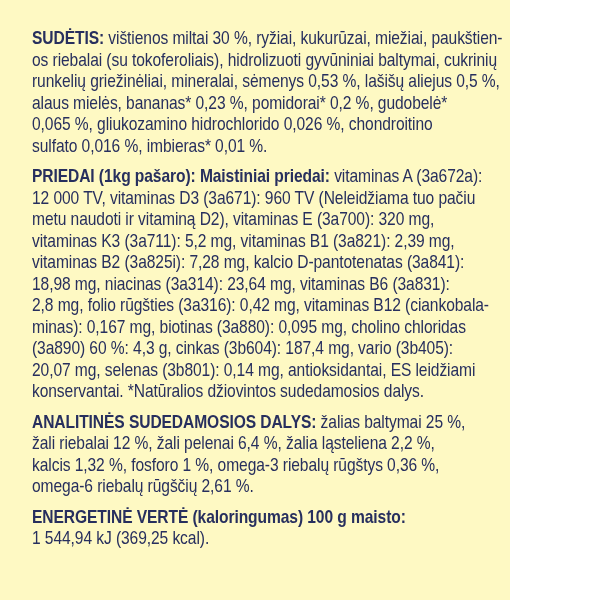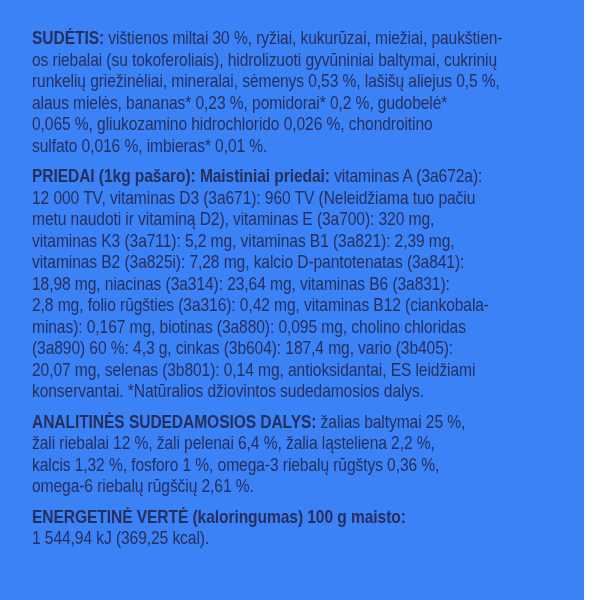--- a/index.html
+++ b/index.html
@@ -5,23 +5,23 @@
   html, body {
     margin: 0;
     padding: 0;
     width: 600px;
     height: 600px;
     background: #ffffff;
     overflow: hidden;
   }
   .label-canvas {
     position: relative;
-    width: 584px;
+    width: 510px;
     height: 600px;
-    background: #3b82f6;
+    background: #fef9c3;
     font-family: "Liberation Sans", sans-serif;
   }
   .text-column {
     position: absolute;
     top: 27px;
     left: 32px;
     width: 690px;
     transform: scaleX(0.82);
     transform-origin: 0 0;
     color: #272f5e;

